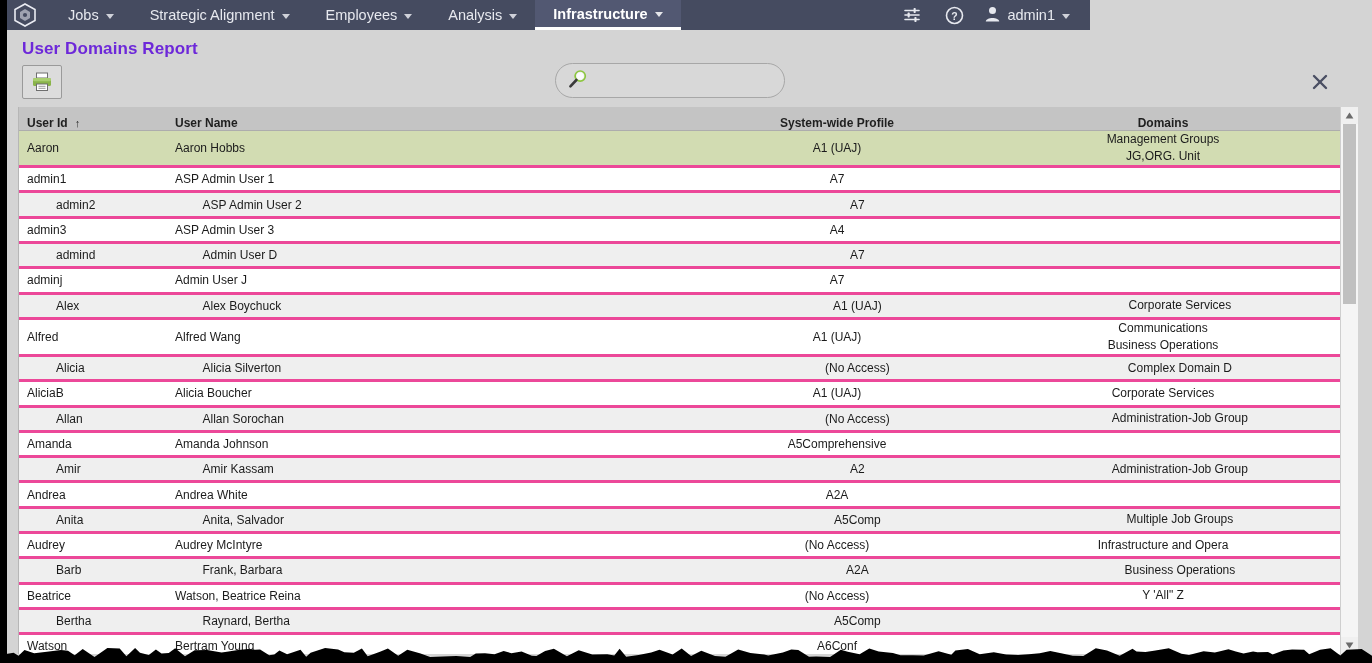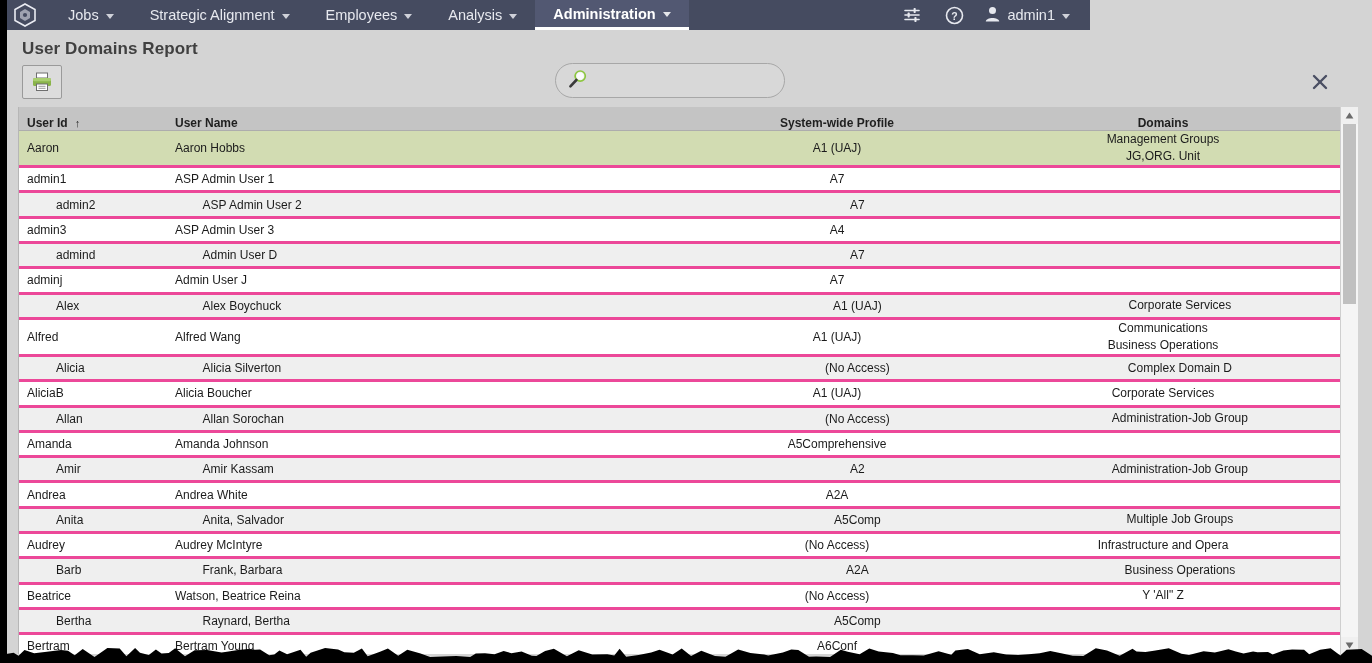--- a/index.html
+++ b/index.html
@@ -72,21 +72,21 @@
   }
   .nav-user {
     display: flex; align-items: center; gap: 7px;
     padding: 0 6px 0 10px;
     color: #e7e9ef; font-size: 14.5px;
   }
 
   
   .page-title {
     position: absolute; left: 22px; top: 39px;
-    font-size: 17px; font-weight: bold; color: #404040;
+    font-size: 17px; font-weight: bold; color: #6d28d9;
     letter-spacing: .1px;
   }
 
   
   .toolbar {
     position: absolute; left: 7px; top: 63px;
     width: 1365px; height: 42px;
   }
   .print-btn {
     position: absolute; left: 15px; top: 2px;
@@ -240,21 +240,21 @@
       </div>
       <div class="nav-item">
         <span>Employees</span>
         <i class="caret"></i>
       </div>
       <div class="nav-item">
         <span>Analysis</span>
         <i class="caret"></i>
       </div>
       <div class="nav-item active">
-        <span>Administration</span>
+        <span>Infrastructure</span>
         <i class="caret"></i>
       </div>
     </div>
 
     <div class="nav-right">
       <div class="nav-icon-btn">
         <svg width="18" height="18" viewBox="0 0 18 18" aria-hidden="true">
           <g stroke="#e7e9ef" stroke-width="1.6" stroke-linecap="round">
             <line x1="2" y1="4.5" x2="16" y2="4.5"></line>
             <line x1="2" y1="9" x2="16" y2="9"></line>
@@ -473,21 +473,21 @@
             <span>Y 'All" Z</span>
           </div>
         </div>
         <div class="row odd">
           <div class="cell c-userid">Bertha</div>
           <div class="cell c-username">Raynard, Bertha</div>
           <div class="cell c-profile">A5Comp</div>
           <div class="cell c-domains"></div>
         </div>
         <div class="row even">
-          <div class="cell c-userid">Bertram</div>
+          <div class="cell c-userid">Watson</div>
           <div class="cell c-username">Bertram Young</div>
           <div class="cell c-profile">A6Conf</div>
           <div class="cell c-domains"></div>
         </div>
       </div>
   </div>
 
   <div class="vscroll">
     <div class="vs-track"></div>
     <div class="vs-arrow">

